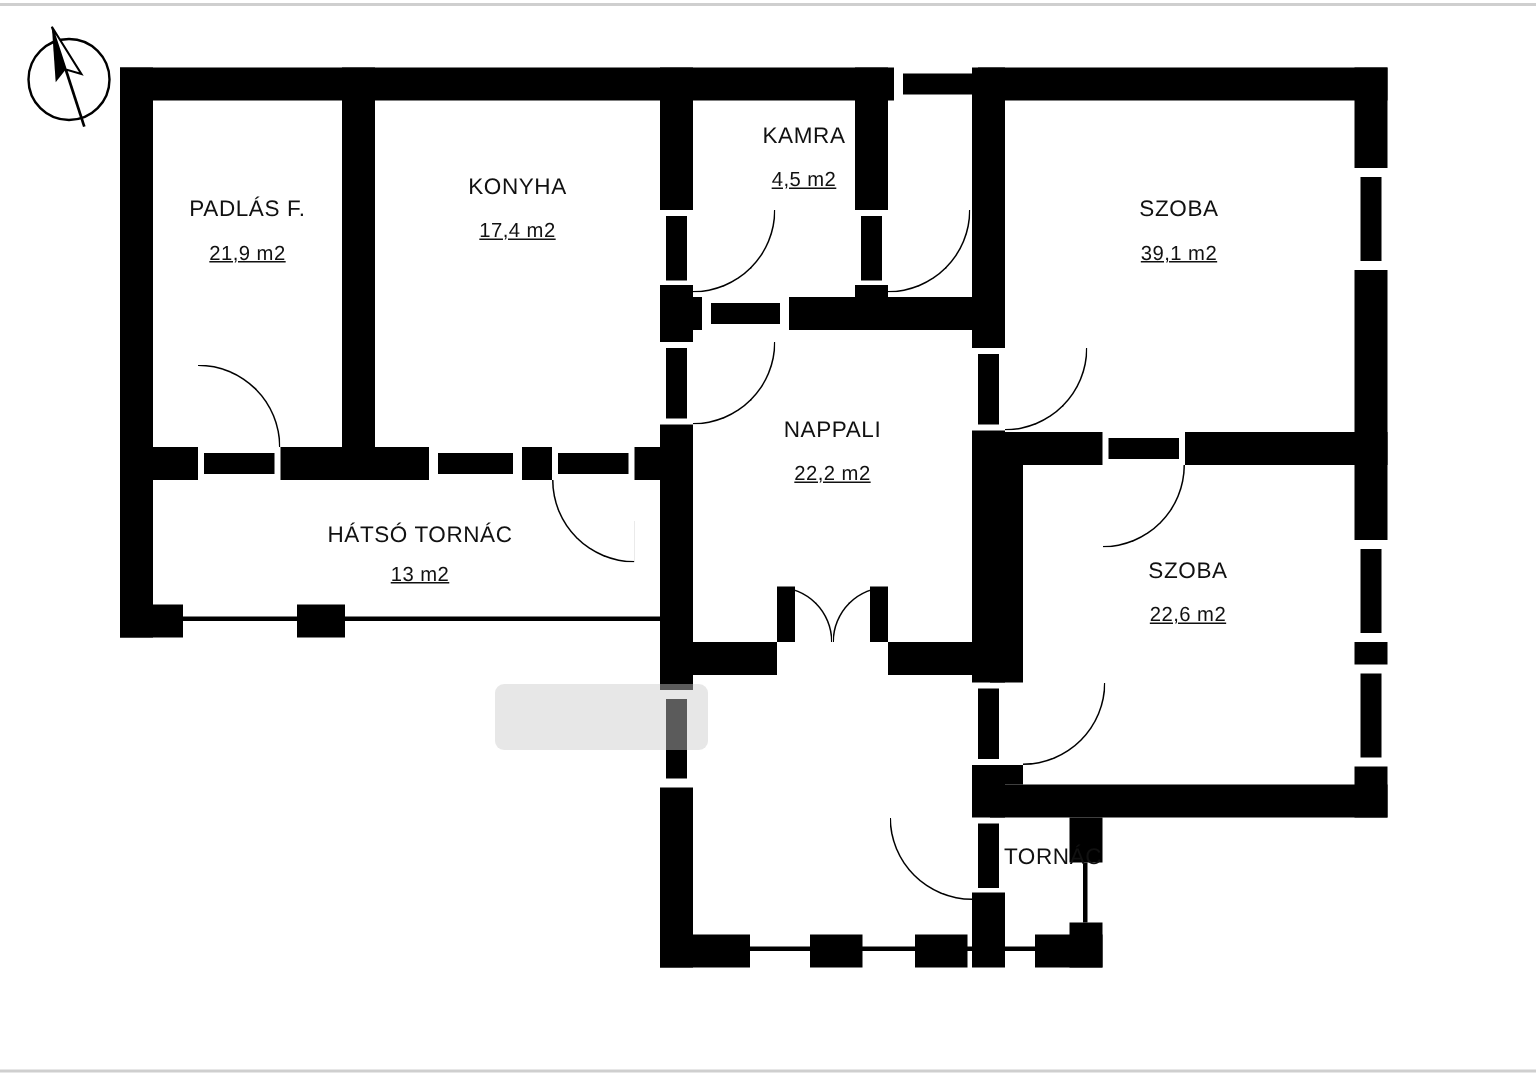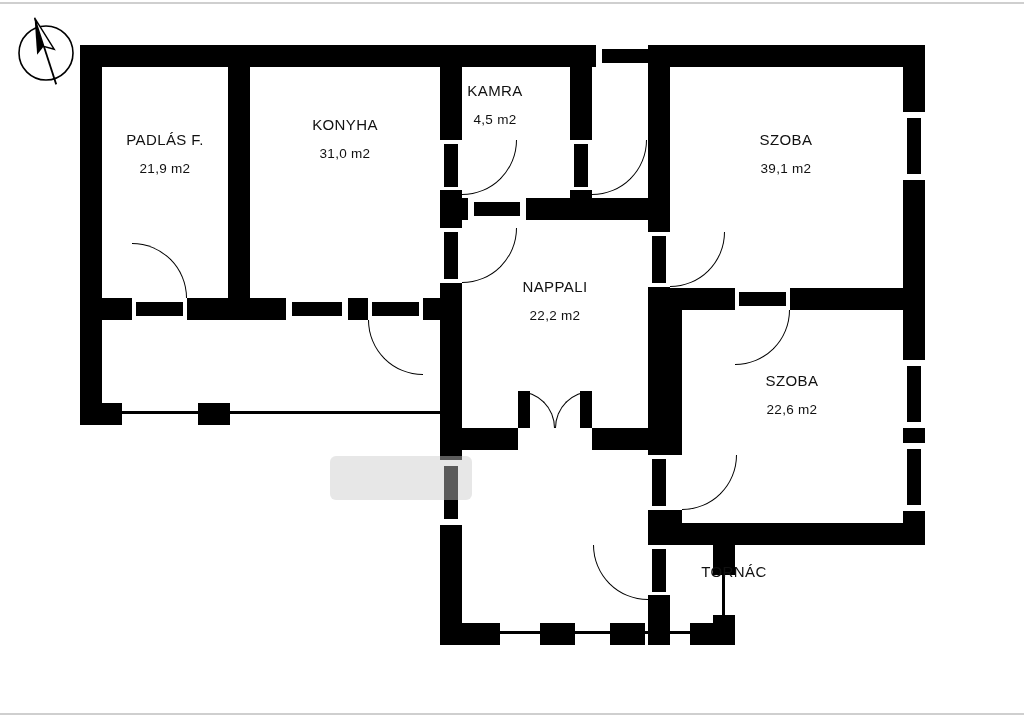--- a/index.html
+++ b/index.html
@@ -10,21 +10,21 @@
   .leaf{position:absolute;background:#000;}
   .edge{position:absolute;background:#000;}
   .scanline{position:absolute;background:#cfcfcf;}
   .arc{position:absolute;box-sizing:border-box;}
   .arc-tl{border-top:1.5px solid #000;border-left:1.5px solid #000;border-top-left-radius:100% 100%;}
   .arc-tr{border-top:1.5px solid #000;border-right:1.5px solid #000;border-top-right-radius:100% 100%;}
   .arc-bl{border-bottom:1.5px solid #000;border-left:1.5px solid #000;border-bottom-left-radius:100% 100%;}
   .arc-br{border-bottom:1.5px solid #000;border-right:1.5px solid #000;border-bottom-right-radius:100% 100%;}
   .room-label{position:absolute;text-align:center;}
   .room-name{font-size:15px;letter-spacing:.4px;}
-  .room-area{font-size:13.5px;margin-top:13px;letter-spacing:.3px;}
+  .room-area{font-size:13.5px;margin-top:13px;letter-spacing:.3px;text-decoration:underline;}
   .compass{position:absolute;left:10px;top:6px;}
   .watermark{position:absolute;left:330px;top:456px;width:142px;height:44px;
              background:#c9c9c9;opacity:.45;border-radius:6px;}
 </style>
 </head>
 <body>
 
 <div class="plan">
 
   <div class="scanline" style="left:0;top:2px;width:1024px;height:2px"></div>
@@ -132,45 +132,47 @@
 
   <div class="watermark"></div>
 
   <div class="room-label" style="left:95px;top:131px;width:140px">
     <div class="room-name">PADLÁS F.</div>
     <div class="room-area">21,9 m2</div>
   </div>
 
   <div class="room-label" style="left:275px;top:116px;width:140px">
     <div class="room-name">KONYHA</div>
-    <div class="room-area">31,0 m2</div>
+    <div class="room-area">17,4 m2</div>
   </div>
 
-  <div class="room-label" style="left:440px;top:82px;width:110px">
+  <div class="room-label" style="left:481px;top:82px;width:110px">
     <div class="room-name">KAMRA</div>
     <div class="room-area">4,5 m2</div>
   </div>
 
 
   <div class="room-label" style="left:716px;top:131px;width:140px">
     <div class="room-name">SZOBA</div>
     <div class="room-area">39,1 m2</div>
   </div>
 
   <div class="room-label" style="left:485px;top:278px;width:140px">
     <div class="room-name">NAPPALI</div>
     <div class="room-area">22,2 m2</div>
   </div>
 
   <div class="room-label" style="left:180px;top:348px;width:200px">
+    <div class="room-name">HÁTSÓ TORNÁC</div>
+    <div class="room-area" style="margin-top:10px">13 m2</div>
   </div>
 
   <div class="room-label" style="left:722px;top:372px;width:140px">
     <div class="room-name">SZOBA</div>
     <div class="room-area">22,6 m2</div>
   </div>
 
 
-  <div class="room-label" style="left:679px;top:563px;width:110px">
+  <div class="room-label" style="left:647px;top:563px;width:110px">
     <div class="room-name">TORNÁC</div>
   </div>
 
 </div>
 
 </body></html>

